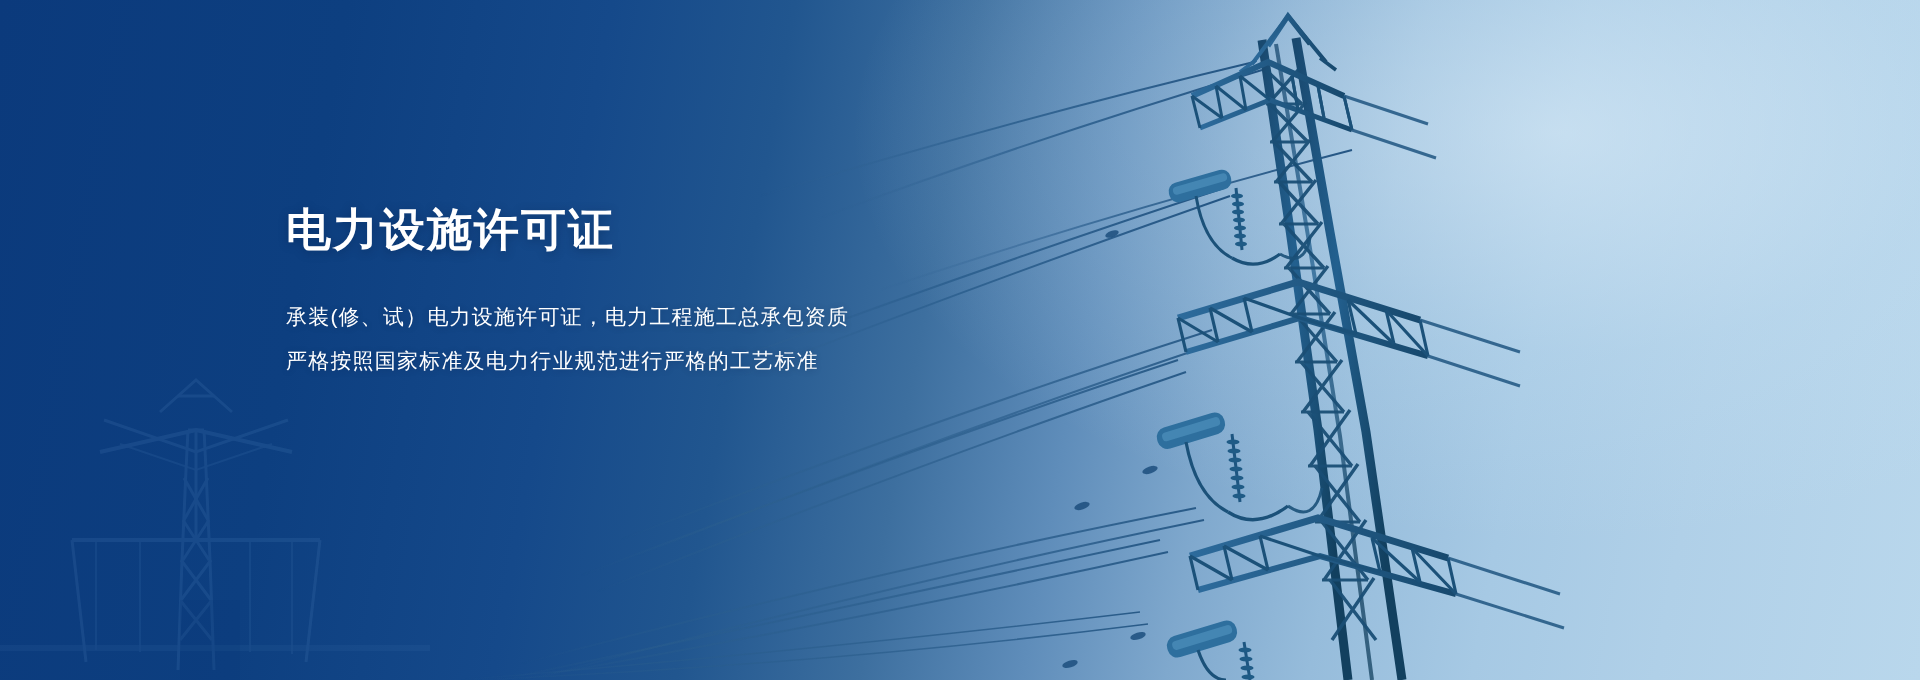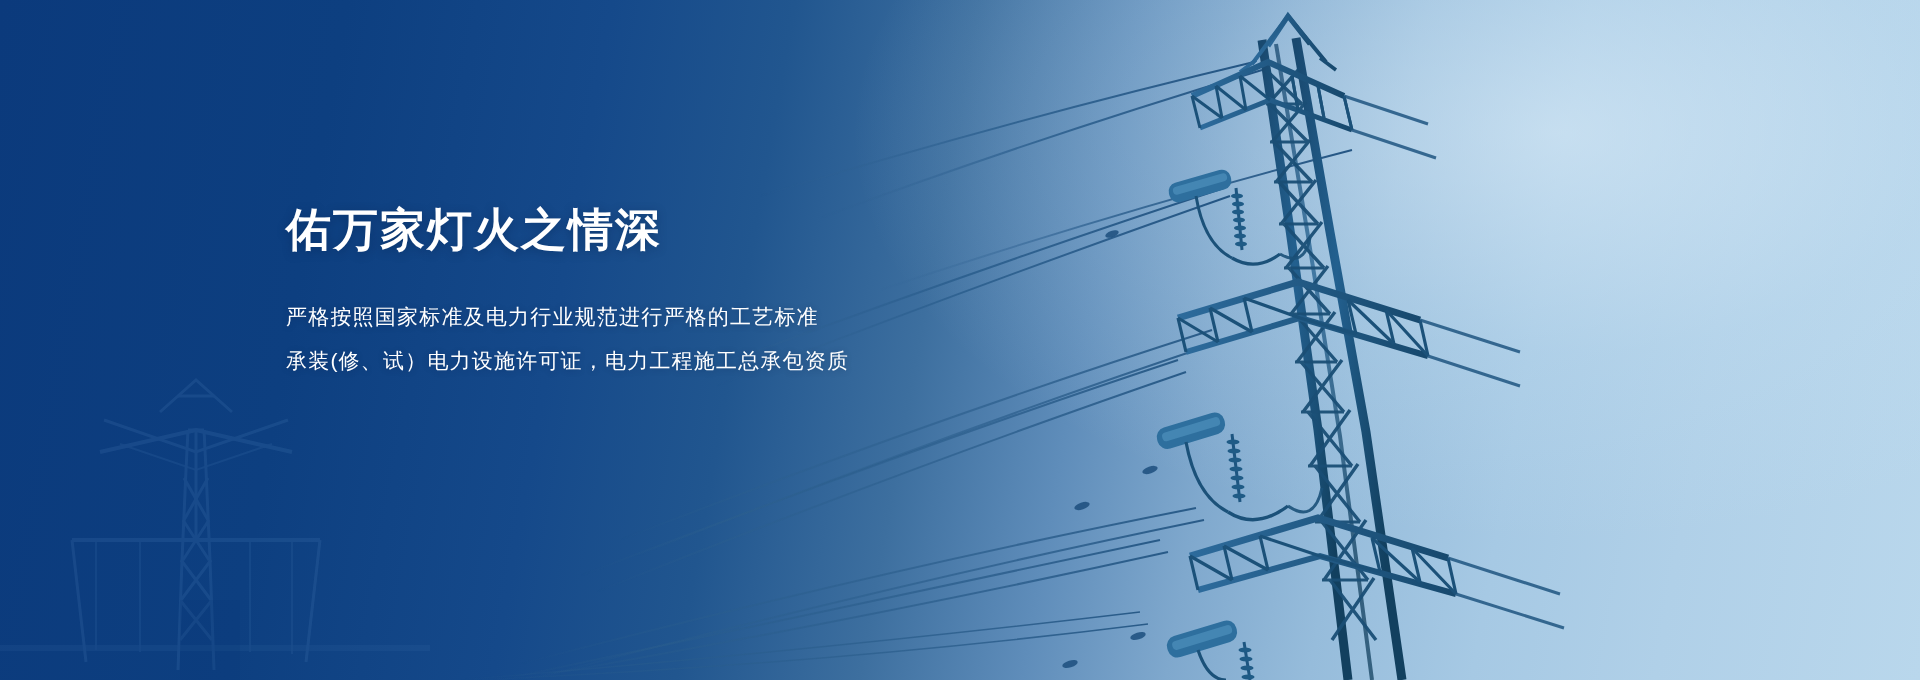--- a/index.html
+++ b/index.html
@@ -294,20 +294,20 @@
 
       <g stroke="#1f5580" stroke-width="3" fill="none" opacity="0.85">
         <path d="M1420 320 L1520 352 M1428 356 L1520 386"></path>
         <path d="M1448 558 L1560 594 M1456 594 L1564 628"></path>
         <path d="M1344 96 L1428 124 M1352 130 L1436 158"></path>
       </g>
     </svg>
   </div>
 
   <div class="copy">
-    <div class="headline">佑万家灯火之情深</div>
+    <div class="headline">电力设施许可证</div>
     <div class="sub-wrap">
+      <div class="subline">承装(修、试）电力设施许可证，电力工程施工总承包资质</div>
       <div class="subline">严格按照国家标准及电力行业规范进行严格的工艺标准</div>
-      <div class="subline">承装(修、试）电力设施许可证，电力工程施工总承包资质</div>
     </div>
   </div>
 
 </div>
 
 </body></html>

